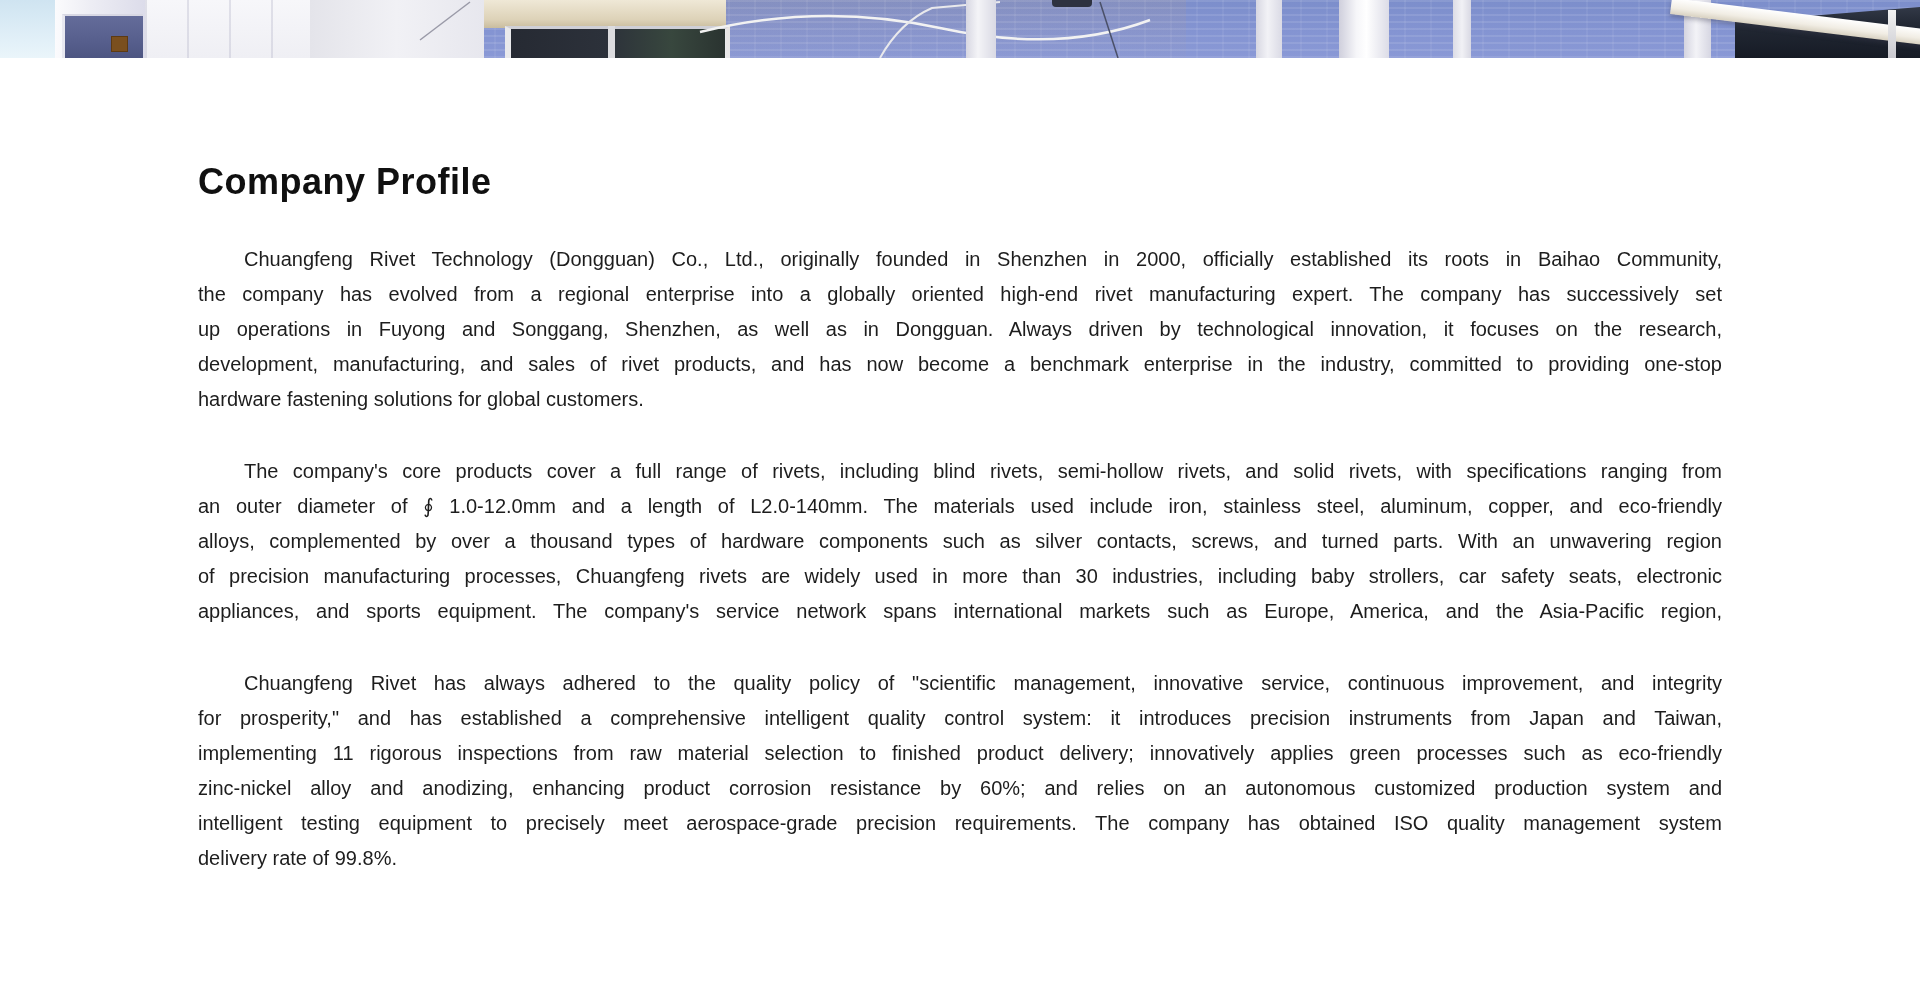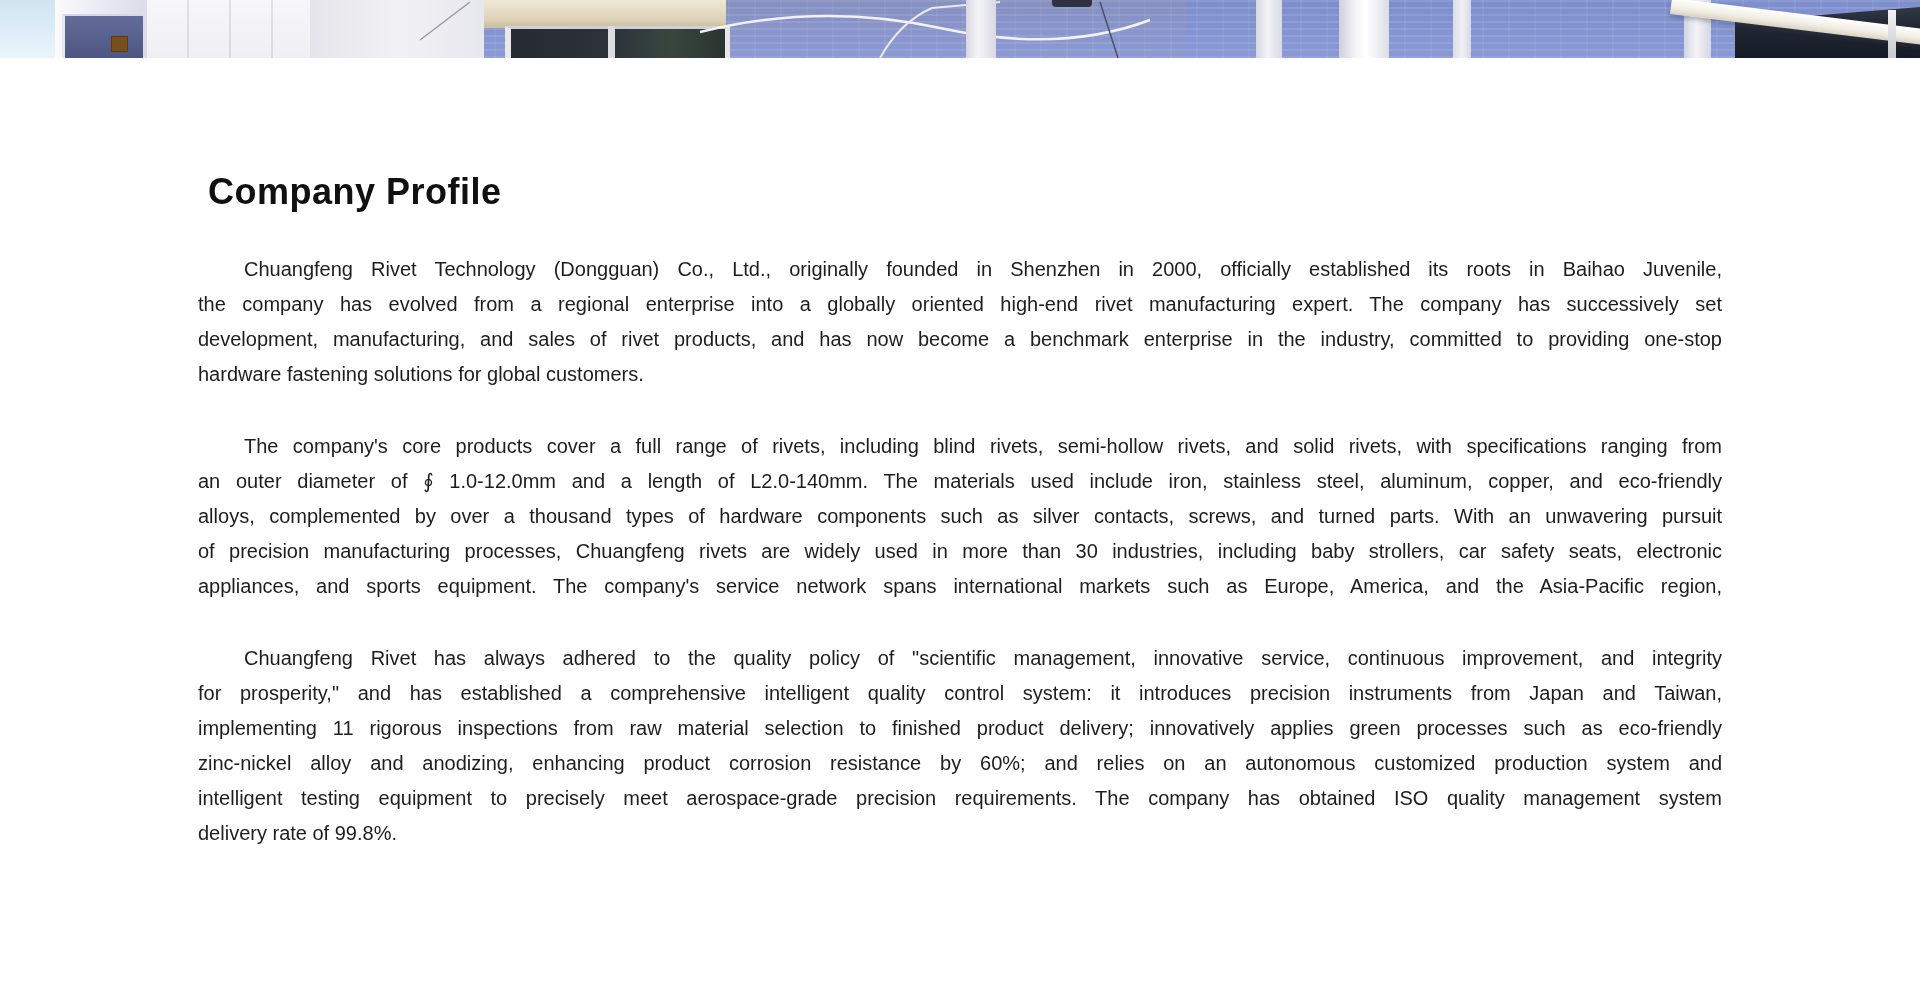--- a/index.html
+++ b/index.html
@@ -99,21 +99,21 @@
     background: linear-gradient(180deg, #f2f2f2, #c9c9cf);
   }
   .photo-svg { left: 0; top: 0; }
 
   
   .content {
     margin-left: 198px;
     width: 1524px;
   }
   .heading {
-    margin: 10px;
+    margin: 0;
     padding-top: 106px;
     font-size: 36px;
     line-height: 36px;
     font-weight: 700;
     letter-spacing: 0.5px;
     color: #101010;
   }
   .paragraphs { margin-top: 42px; }
   .paragraph { margin: 0 0 37px 0; }
   .paragraph:last-child { margin-bottom: 0; }
@@ -157,29 +157,30 @@
     <div class="ac-bracket"></div>
     <div class="dark-corner"></div>
     <div class="fascia"></div>
     <div class="dark-corner-sliver"></div>
   </div>
 
   <div class="content">
     <h1 class="heading">Company Profile</h1>
     <div class="paragraphs">
         <div class="paragraph">
-          <div class="line first">Chuangfeng Rivet Technology (Dongguan) Co., Ltd., originally founded in Shenzhen in 2000, officially established its roots in Baihao Juvenile,</div>
+          <div class="line first">Chuangfeng Rivet Technology (Dongguan) Co., Ltd., originally founded in Shenzhen in 2000, officially established its roots in Baihao Community,</div>
           <div class="line">the company has evolved from a regional enterprise into a globally oriented high-end rivet manufacturing expert. The company has successively set</div>
+          <div class="line">up operations in Fuyong and Songgang, Shenzhen, as well as in Dongguan. Always driven by technological innovation, it focuses on the research,</div>
           <div class="line">development, manufacturing, and sales of rivet products, and has now become a benchmark enterprise in the industry, committed to providing one-stop</div>
           <div class="line last">hardware fastening solutions for global customers.</div>
         </div>
         <div class="paragraph">
           <div class="line first">The company's core products cover a full range of rivets, including blind rivets, semi-hollow rivets, and solid rivets, with specifications ranging from</div>
           <div class="line">an outer diameter of ∮ 1.0-12.0mm and a length of L2.0-140mm. The materials used include iron, stainless steel, aluminum, copper, and eco-friendly</div>
-          <div class="line">alloys, complemented by over a thousand types of hardware components such as silver contacts, screws, and turned parts. With an unwavering pursuit</div>
+          <div class="line">alloys, complemented by over a thousand types of hardware components such as silver contacts, screws, and turned parts. With an unwavering region</div>
           <div class="line">of precision manufacturing processes, Chuangfeng rivets are widely used in more than 30 industries, including baby strollers, car safety seats, electronic</div>
           <div class="line">appliances, and sports equipment. The company's service network spans international markets such as Europe, America, and the Asia-Pacific region,</div>
         </div>
         <div class="paragraph">
           <div class="line first">Chuangfeng Rivet has always adhered to the quality policy of "scientific management, innovative service, continuous improvement, and integrity</div>
           <div class="line">for prosperity," and has established a comprehensive intelligent quality control system: it introduces precision instruments from Japan and Taiwan,</div>
           <div class="line">implementing 11 rigorous inspections from raw material selection to finished product delivery; innovatively applies green processes such as eco-friendly</div>
           <div class="line">zinc-nickel alloy and anodizing, enhancing product corrosion resistance by 60%; and relies on an autonomous customized production system and</div>
           <div class="line">intelligent testing equipment to precisely meet aerospace-grade precision requirements. The company has obtained ISO quality management system</div>
           <div class="line last">delivery rate of 99.8%.</div>

